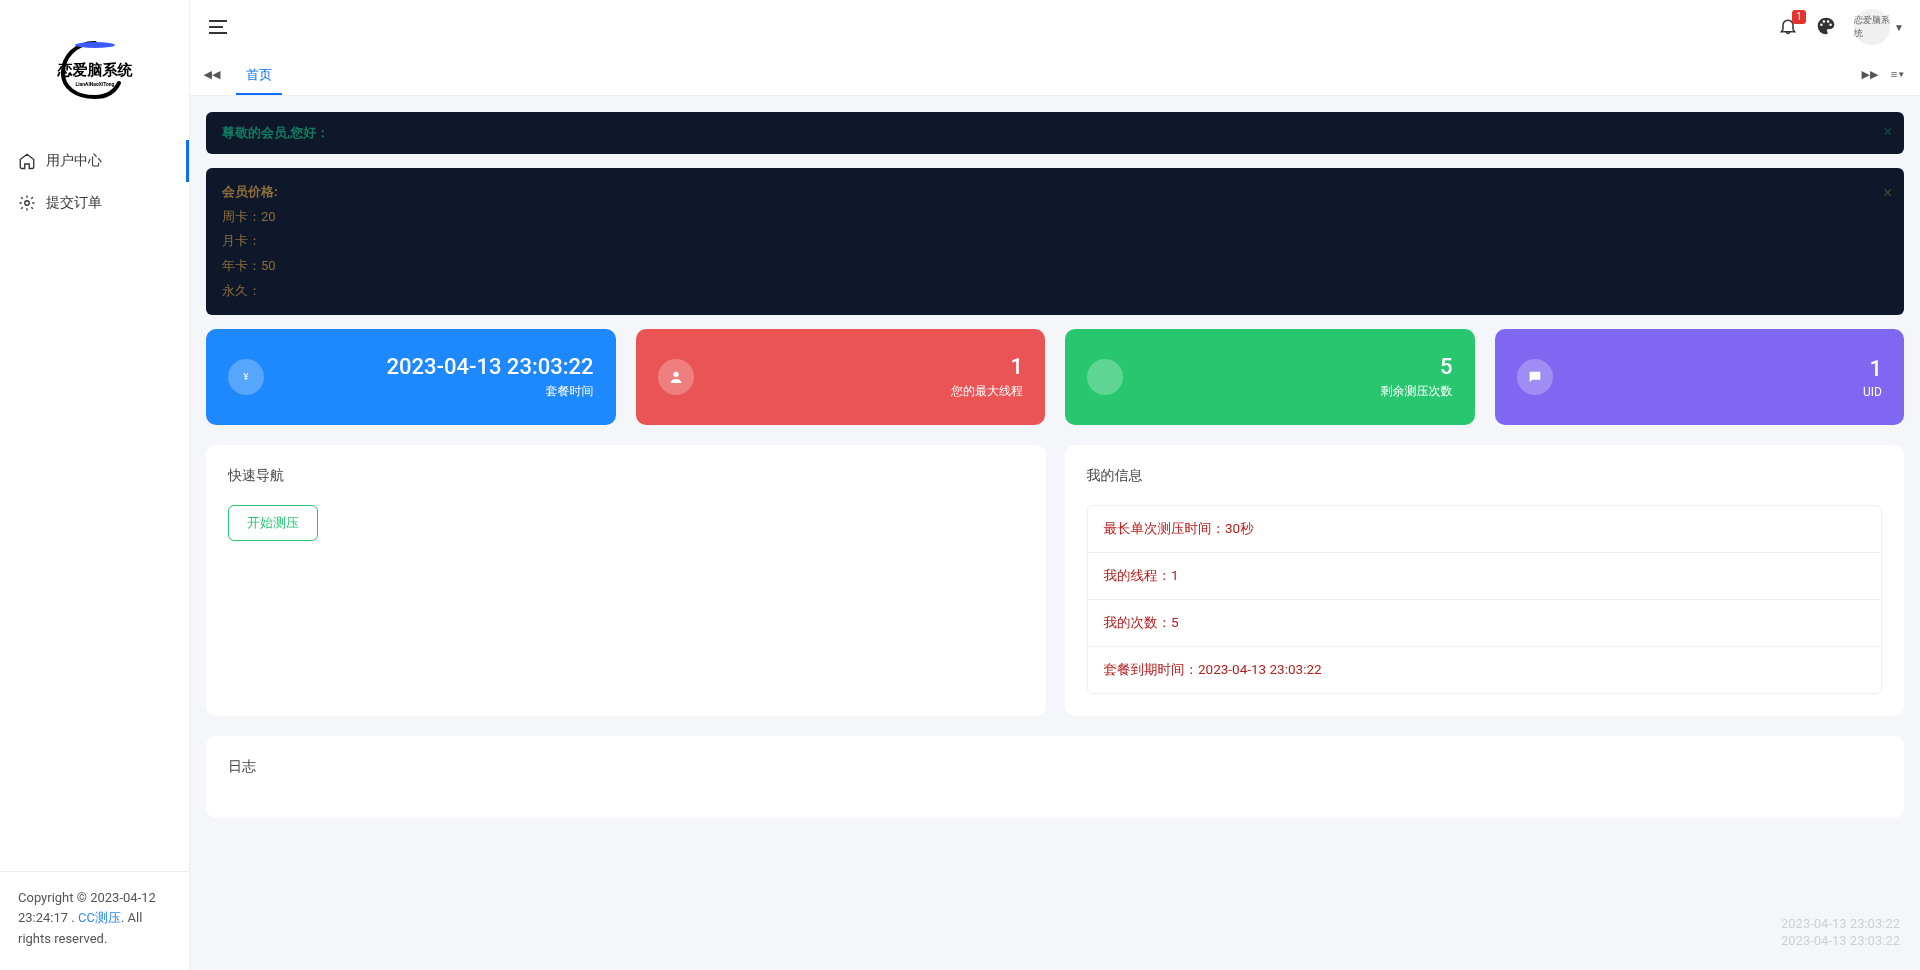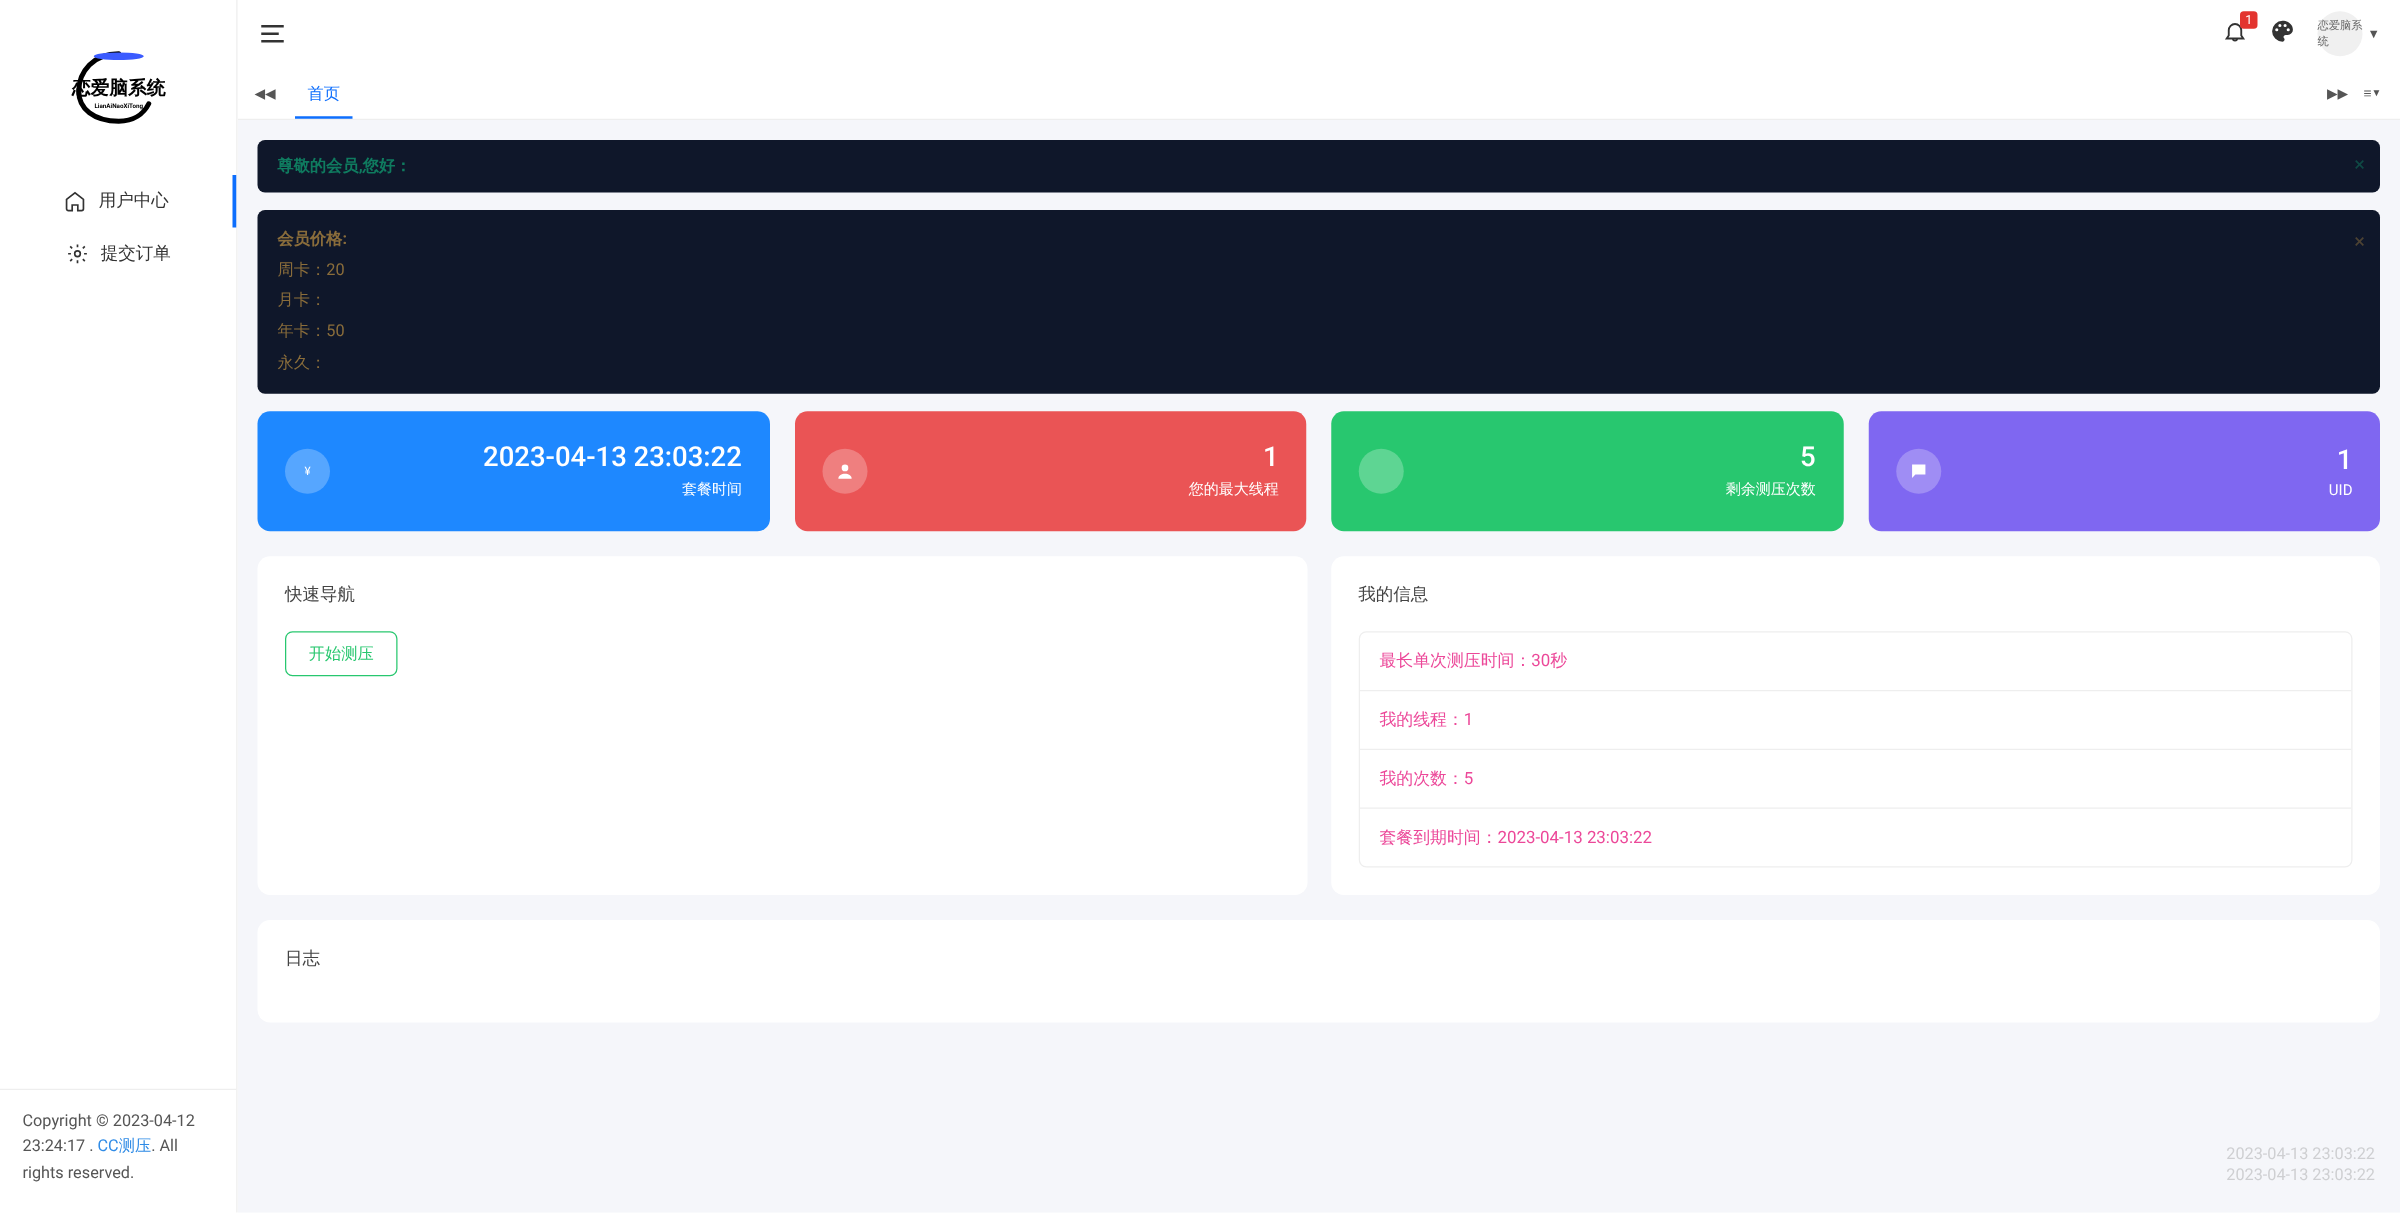--- a/index.html
+++ b/index.html
@@ -3,21 +3,21 @@
 <meta charset="utf-8">
 <style>
 * { margin:0; padding:0; box-sizing:border-box; }
 body { font-family:-apple-system,BlinkMacSystemFont,"Segoe UI",Roboto,"Helvetica Neue",Arial,"Microsoft YaHei",sans-serif; font-size:14px; color:#333; background:#fff; overflow-x:hidden; }
 .app { display:flex; min-height:100vh; }
 .sidebar { width:190px; background:#fff; border-right:1px solid #eee; display:flex; flex-direction:column; position:fixed; left:0; top:0; bottom:0; }
 .logo { height:140px; display:flex; align-items:center; justify-content:center; }
 .logo-box { font-size:18px; font-weight:bold; text-align:center; position:relative; }
 .logo-box svg { display:block; }
 .nav { flex:1; padding-top:0; }
-.nav-item { display:flex; align-items:center; padding:12px 18px; font-size:14px; color:#333; cursor:pointer; position:relative;justify-content:center; }
+.nav-item { display:flex; align-items:center; padding:12px 18px; font-size:14px; color:#333; cursor:pointer; position:relative; }
 .nav-item.active { border-right:3px solid #0d6efd; color:#333; }
 .nav-item svg { width:18px; height:18px; margin-right:10px; fill:none; stroke:#333; stroke-width:1.8; }
 .side-footer { padding:16px 18px 20px; font-size:13px; color:#555; line-height:1.6; border-top:1px solid #eee; }
 .side-footer a { color:#2f8be6; text-decoration:none; }
 .main { flex:1; margin-left:190px; display:flex; flex-direction:column; min-width:0; }
 .topbar { height:54px; display:flex; align-items:center; padding:0 16px; background:#fff; }
 .hamburger { width:24px; height:24px; cursor:pointer; }
 .hamburger svg { stroke:#333; }
 .top-right { margin-left:auto; display:flex; align-items:center; gap:18px; }
 .bell-wrap { position:relative; cursor:pointer; }
@@ -41,21 +41,21 @@
 .stat .icon-circ svg { width:16px; height:16px; fill:#fff; }
 .stat .txt { margin-left:auto; text-align:right; }
 .stat .val { font-size:22px; font-weight:500; }
 .stat .lbl { font-size:12px; margin-top:4px; }
 .stat.blue{background:#1e88ff;} .stat.red{background:#ea5455;} .stat.green{background:#28c76f;} .stat.purple{background:#7f67f1;}
 .row2 { display:flex; gap:19px; margin-bottom:20px; }
 .card { background:#fff; border-radius:10px; padding:22px; flex:1; }
 .card h3 { font-size:14px; font-weight:500; color:#444; margin-bottom:20px; }
 .btn-outline { display:inline-block; padding:8px 18px; border:1px solid #28c76f; color:#28c76f; border-radius:6px; font-size:13px; cursor:pointer; background:#fff; }
 .info-list { border:1px solid #eee; border-radius:6px; overflow:hidden; }
-.info-item { padding:14px 16px; border-bottom:1px solid #eee; font-size:13.5px; color:#ec4899; }
+.info-item { padding:14px 16px; border-bottom:1px solid #eee; font-size:13.5px; color:#b91c1c; }
 .info-item:last-child { border-bottom:none; }
 .card.log { min-height:60px; }
 .avatar { width:36px; height:36px; border-radius:50%; background:#f0f0f0; display:flex; align-items:center; justify-content:center; font-size:9px; color:#666; }
 .caret { font-size:10px; color:#555; margin-left:4px; }
 .watermark { position:fixed; right:20px; bottom:20px; font-size:13px; color:#888; opacity:.35; pointer-events:none; text-align:right; line-height:1.3; }
 </style>
 </head>
 <body>
 
 <div class="app">

